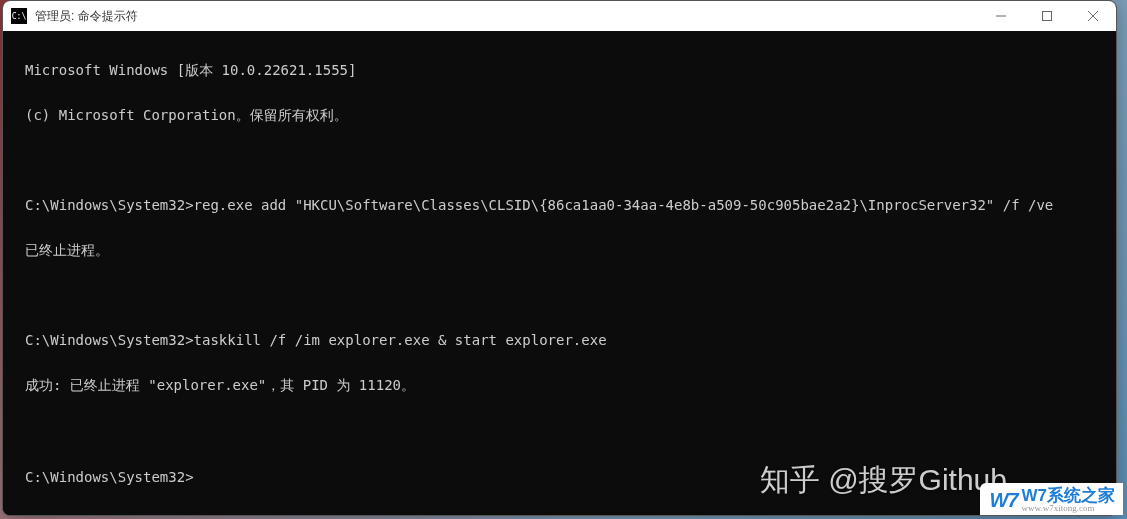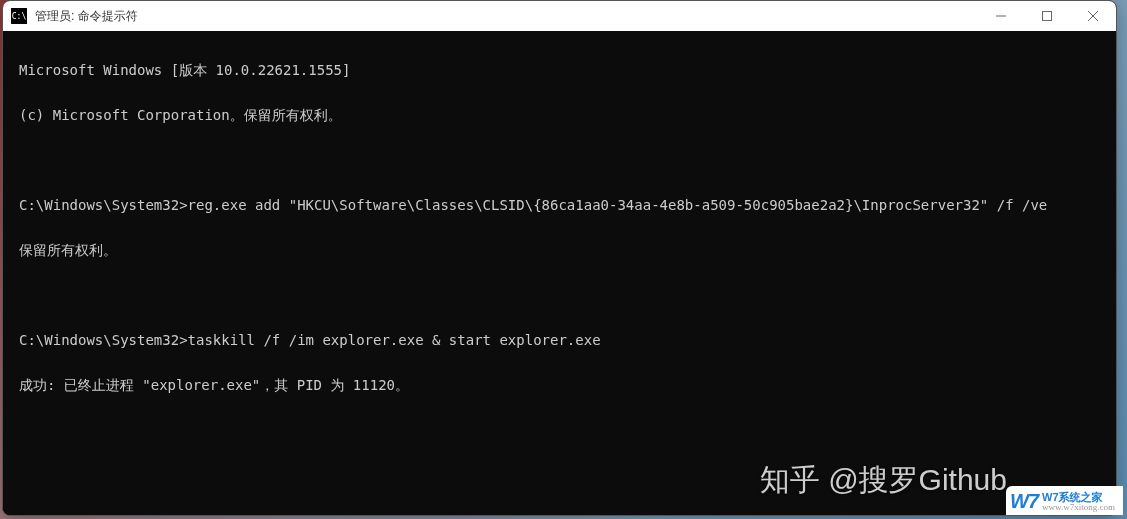--- a/index.html
+++ b/index.html
@@ -67,21 +67,21 @@
       display: flex;
       align-items: center;
       justify-content: center;
       color: #666;
       font-size: 11px;
       cursor: pointer;
     }
     .terminal {
       flex: 1;
       background: #0c0c0c;
-      padding: 2px 16px;
+      padding: 2px 22px;
       font-family: "NSimSun", "SimSun", "Consolas", monospace;
       font-size: 14px;
       line-height: 15px;
       color: #cccccc;
       white-space: pre-wrap;
       word-break: break-all;
       overflow: hidden;
     }
     .term-line {
       min-height: 15px;
@@ -96,40 +96,40 @@
       font-family: "Microsoft YaHei", sans-serif;
       text-shadow: 0 1px 3px rgba(0,0,0,0.5);
       pointer-events: none;
     }
     .watermark-w7 {
       position: absolute;
       bottom: 4px;
       right: 4px;
       background: #fff;
       border-top-left-radius: 6px;
-      padding: 4px 8px 2px 4px;
+      padding: 4px 8px 2px 10px;
       display: flex;
       align-items: center;
       gap: 4px;
       pointer-events: none;
     }
     .w7-logo {
       font-size: 20px;
       font-weight: 900;
       color: #1e7dd4;
       font-style: italic;
       letter-spacing: -1px;
     }
     .w7-text {
       display: flex;
       flex-direction: column;
       line-height: 1;
     }
     .w7-title {
-      font-size: 11px;
+      font-size: 17px;
       font-weight: bold;
       color: #1e7dd4;
       font-family: "Microsoft YaHei", sans-serif;
     }
     .w7-url {
       font-size: 9px;
       color: #999;
       font-family: Liberation Serif, serif;
     }
     .cursor-block {
@@ -163,25 +163,26 @@
             <line x1="10" y1="0" x2="0" y2="10" stroke="#666" stroke-width="1"></line>
           </svg>
       </div>
     </div>
   </div>
   <div class="terminal">
     <div class="term-line">Microsoft Windows [版本 10.0.22621.1555]</div>
     <div class="term-line">(c) Microsoft Corporation。保留所有权利。</div>
     <div class="term-line"></div>
     <div class="term-line">C:\Windows\System32&gt;reg.exe add "HKCU\Software\Classes\CLSID\{86ca1aa0-34aa-4e8b-a509-50c905bae2a2}\InprocServer32" /f /ve</div>
-    <div class="term-line">保留所有权利。</div>
+    <div class="term-line">已终止进程。</div>
     <div class="term-line"></div>
     <div class="term-line">C:\Windows\System32&gt;taskkill /f /im explorer.exe &amp; start explorer.exe</div>
     <div class="term-line">成功: 已终止进程 "explorer.exe"，其 PID 为 11120。</div>
     <div class="term-line"></div>
+    <div class="term-line"><span>C:\Windows\System32&gt;</span><span class="cursor-block"></span></div>
   </div>
 </div>
 
 <div class="watermark-zhihu">知乎 @搜罗Github</div>
 
 <div class="watermark-w7">
   <div class="w7-logo">W7</div>
   <div class="w7-text">
     <div class="w7-title">W7系统之家</div>
     <div class="w7-url">www.w7xitong.com</div>

